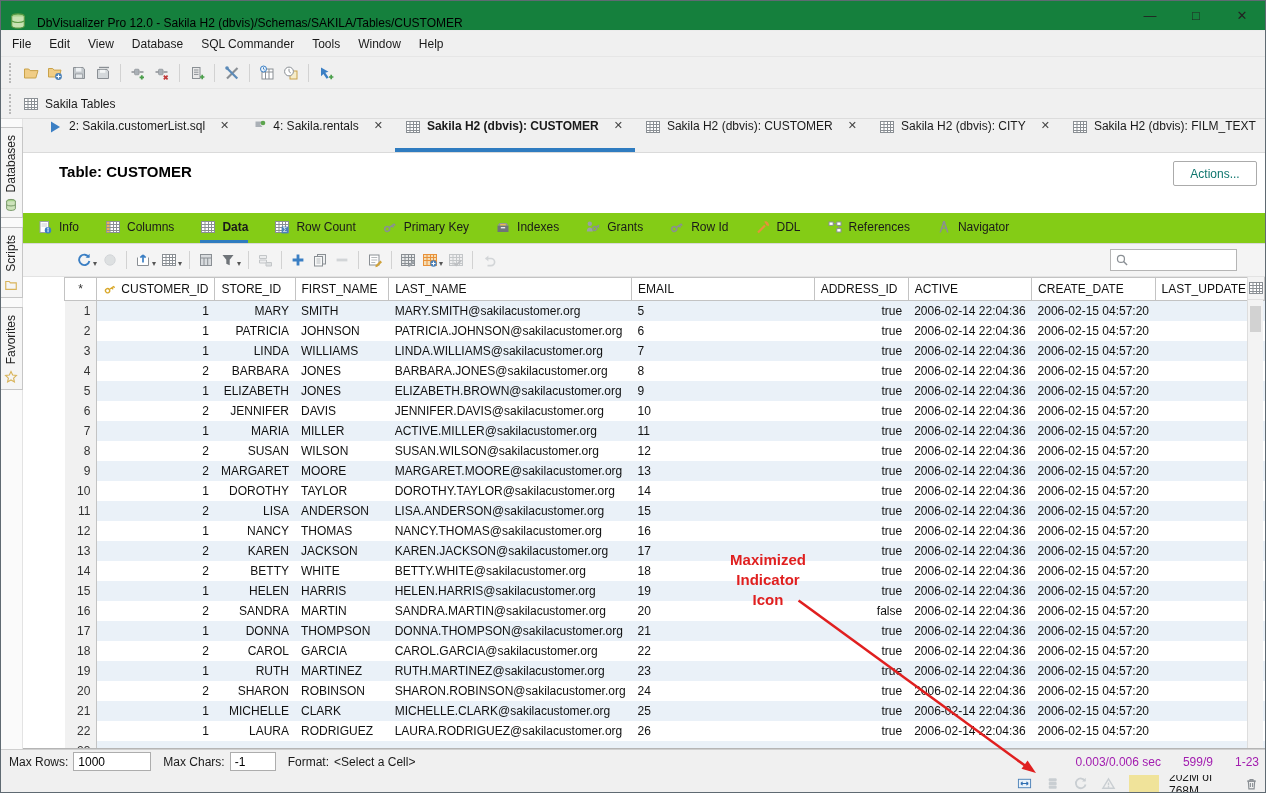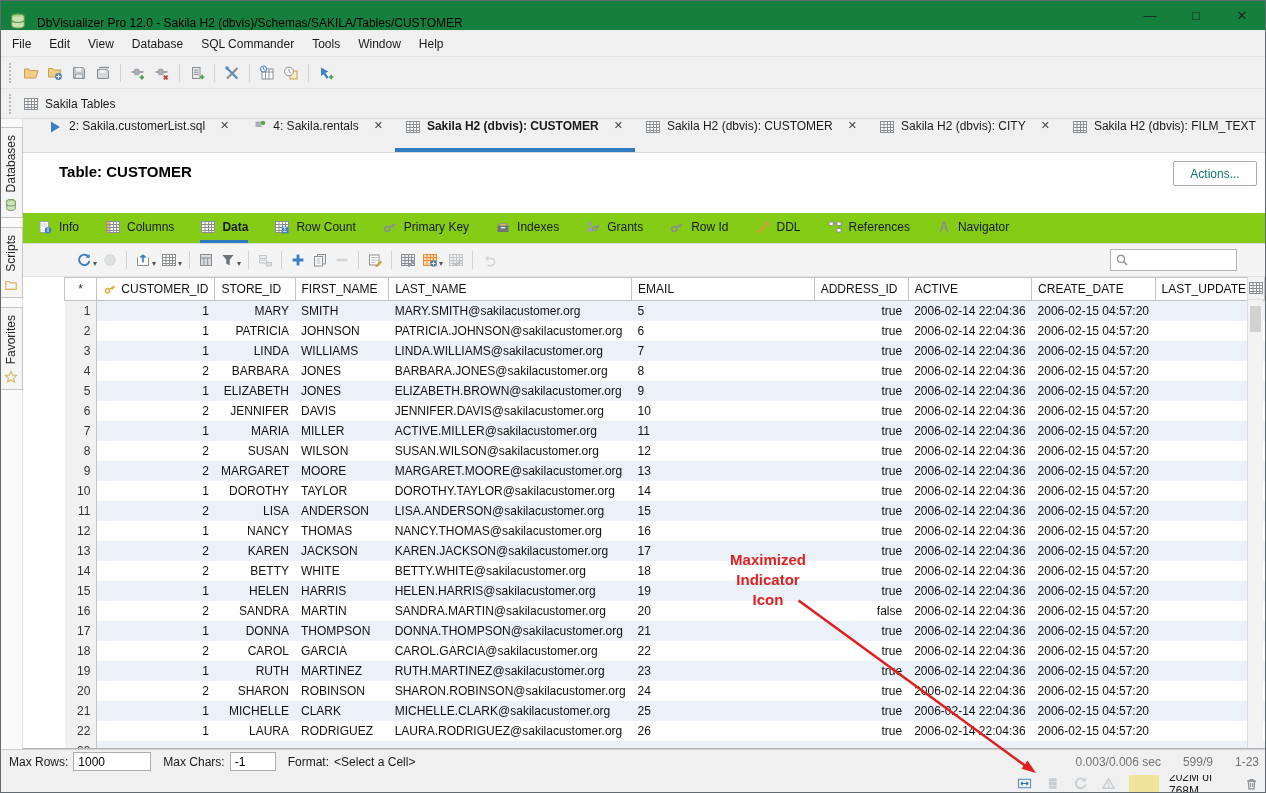--- a/index.html
+++ b/index.html
@@ -83,21 +83,21 @@
   table.grid tbody tr:nth-child(odd) td:not(.gutter){background:var(--rowalt);}
   td.num, th.num{text-align:right;}
   .vscroll{position:absolute;right:2px;top:0;bottom:0;width:16px;background:#f3f3f3;border-left:1px solid #ddd;}
   .vscroll .corner{width:16px;height:23px;background:#f3f3f3;display:flex;align-items:center;justify-content:center;border-bottom:1px solid #e0e0e0;}
   .vscroll .thumb{position:absolute;left:2px;right:2px;top:29px;height:26px;background:#d2d2d2;}
 
   
   .bottombar{height:24px;background:var(--bar);border-top:1px solid #cfcfcf;display:flex;align-items:center;padding:0 6px 0 8px;}
   .bb-label{margin-right:5px;}
   .bb-input{height:19px;background:#fff;border:1px solid #adadad;font:12px "Liberation Sans",sans-serif;padding:0 4px;margin-right:12px;}
-  .bb-right{margin-left:auto;display:flex;align-items:center;gap:22px;color:#737373;}
+  .bb-right{margin-left:auto;display:flex;align-items:center;gap:22px;color:#a21caf;}
   .statusbar{height:21px;background:var(--bar);display:flex;align-items:center;justify-content:flex-end;gap:13px;padding-right:6px;}
   .statusbar .ic{width:15px;height:15px;}
   .memgauge{position:relative;width:102px;height:17px;overflow:hidden;}
   .memgauge .fill{position:absolute;left:0;top:0;bottom:0;width:29%;background:#f0e39a;}
   .memgauge .memtext{position:absolute;inset:0;display:flex;align-items:center;justify-content:center;padding-left:40px;}
 
   
   .annotation{position:absolute;left:707px;top:549px;width:120px;text-align:center;color:var(--annot);font-weight:bold;font-size:15px;line-height:20px;z-index:8;}
   .arrow-overlay{position:absolute;inset:0;width:100%;height:100%;pointer-events:none;z-index:7;}
 </style>

